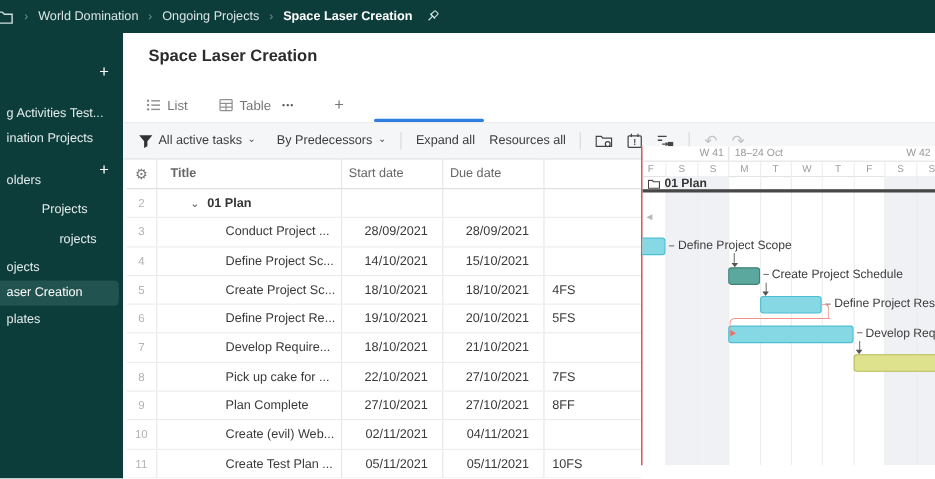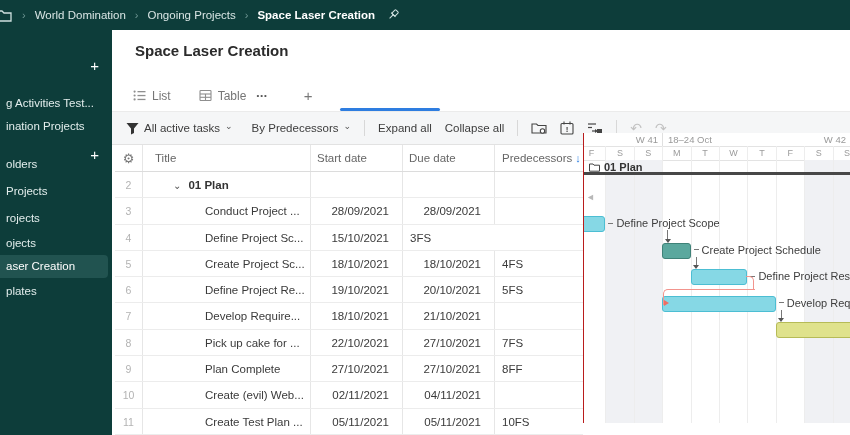--- a/index.html
+++ b/index.html
@@ -46,21 +46,21 @@
   .tb-undo,.tb-redo{color:#c2c2c2;font-size:14px;cursor:default}
 
   
   .table-area{left:3px;top:115px;width:468px;height:290px;font-size:11.5px;overflow:hidden}
   .t-hrow{display:flex;height:27px;line-height:27px;color:#666;border-bottom:1px solid #dcdcdc;box-sizing:border-box}
   .t-row{display:flex;height:26.3px;line-height:26.3px;border-bottom:1px solid #ececec;box-sizing:border-box;cursor:pointer}
   .c-num{width:28px;flex:0 0 28px;color:#b3b3b3;text-align:center;border-right:1px solid #e6e6e6;font-size:10.5px;box-sizing:border-box}
   .c-title{width:168px;flex:0 0 168px;border-right:1px solid #e6e6e6;padding-left:62px;box-sizing:border-box;
            color:#3a3a3a;white-space:nowrap;overflow:hidden}
   .c-title.group{padding-left:30px;font-weight:bold;color:#333}
-  .c-title.hdr{padding-left:12px;font-weight:normal;color:#666}
+  .c-title.hdr{padding-left:12px;font-weight:bold;color:#666}
   .grp-chev{color:#555;font-size:10px;margin-right:7px;font-weight:normal}
   .c-start,.c-due{width:92px;flex:0 0 92px;border-right:1px solid #e6e6e6;text-align:right;padding-right:13px;box-sizing:border-box;color:#3a3a3a}
   .c-start.hdr,.c-due.hdr{text-align:left;padding-left:6px;color:#666}
   .c-pred{width:84px;flex:0 0 84px;padding-left:7px;box-sizing:border-box;color:#3a3a3a}
   .c-pred.hdr{color:#666;display:flex;align-items:center;gap:3px}
   .gear{font-size:13px;color:#777;cursor:pointer}
   .sort-arrow{color:#2b7de1;font-size:11px}
 
   
   .gantt{left:471px;top:103px;width:267px;height:290px;border-left:1px solid #b91c1c;overflow:hidden;background:#fff}
@@ -114,22 +114,22 @@
     </span>
   </div>
 
   <div class="abs sidebar">
     <span class="side-plus" style="top:28px;right:13px">+</span>
     <span class="side-plus" style="top:117px;right:13px">+</span>
     <div id="side-items">
         <div class="side-item" style="top: 62px;"><span>g Activities Test...</span></div>
         <div class="side-item" style="top: 85px;"><span>ination Projects</span></div>
         <div class="side-item" style="top: 123px;"><span>olders</span></div>
-        <div class="side-item" style="top: 150px;"><span>Projects</span></div>
-        <div class="side-item" style="top: 177px;"><span>rojects</span></div>
+        <div class="side-item" style="top: 150px; margin-left: 32px;"><span>Projects</span></div>
+        <div class="side-item" style="top: 177px; margin-left: 48px;"><span>rojects</span></div>
         <div class="side-item" style="top: 202px;"><span>ojects</span></div>
         <div class="side-item active" style="top: 225px;"><span>aser Creation</span></div>
         <div class="side-item" style="top: 250px;"><span>plates</span></div>
       </div>
   </div>
 
   <div class="abs main">
     <div class="abs page-title">Space Laser Creation</div>
 
     <div class="abs tabs">
@@ -172,21 +172,21 @@
       </div>
       <div class="tb-btn" style="margin-left:6px">
         <span>By Predecessors</span>
         <span class="chev">⌄</span>
       </div>
       <div class="tb-sep"></div>
       <div class="tb-btn">
           <span>Expand all</span>
         </div>
       <div class="tb-btn">
-          <span>Collapse all</span>
+          <span>Resources all</span>
         </div>
       <div class="tb-sep"></div>
       <span class="tb-icon">
         <svg class="ic" width="16" height="14" viewBox="0 0 16 14">
             <g fill="none" stroke="#444" stroke-width="1.1">
               <path d="M1 3h4.5L7 4.5h8V12H1z"></path>
               <circle cx="11.5" cy="10" r="2.2" fill="#fff"></circle>
             </g>
           </svg>
       </span>
@@ -215,45 +215,41 @@
       <span class="tb-undo">↶</span>
       <span class="tb-redo">↷</span>
     </div>
 
     <div class="abs table-area">
       <div class="t-hrow">
         <div class="c-num"><span class="gear">⚙</span></div>
         <div class="c-title hdr">Title</div>
         <div class="c-start hdr">Start date</div>
         <div class="c-due hdr">Due date</div>
-        <div class="c-pred hdr">
-          <span>Predecessors</span>
-          <span class="sort-arrow">↓</span>
-        </div>
       </div>
       <div id="t-body">
           <div class="t-row">
             <div class="c-num">2</div>
             <div class="c-title group"><span class="grp-chev">⌄</span><span>01 Plan</span></div>
             <div class="c-start"></div>
             <div class="c-due"></div>
             <div class="c-pred"></div>
           </div>
           <div class="t-row">
             <div class="c-num">3</div>
             <div class="c-title"><span>Conduct Project ...</span></div>
             <div class="c-start">28/09/2021</div>
             <div class="c-due">28/09/2021</div>
             <div class="c-pred"></div>
           </div>
           <div class="t-row">
             <div class="c-num">4</div>
             <div class="c-title"><span>Define Project Sc...</span></div>
+            <div class="c-start">14/10/2021</div>
             <div class="c-due">15/10/2021</div>
-            <div class="c-pred">3FS</div>
           </div>
           <div class="t-row">
             <div class="c-num">5</div>
             <div class="c-title"><span>Create Project Sc...</span></div>
             <div class="c-start">18/10/2021</div>
             <div class="c-due">18/10/2021</div>
             <div class="c-pred">4FS</div>
           </div>
           <div class="t-row">
             <div class="c-num">6</div>

